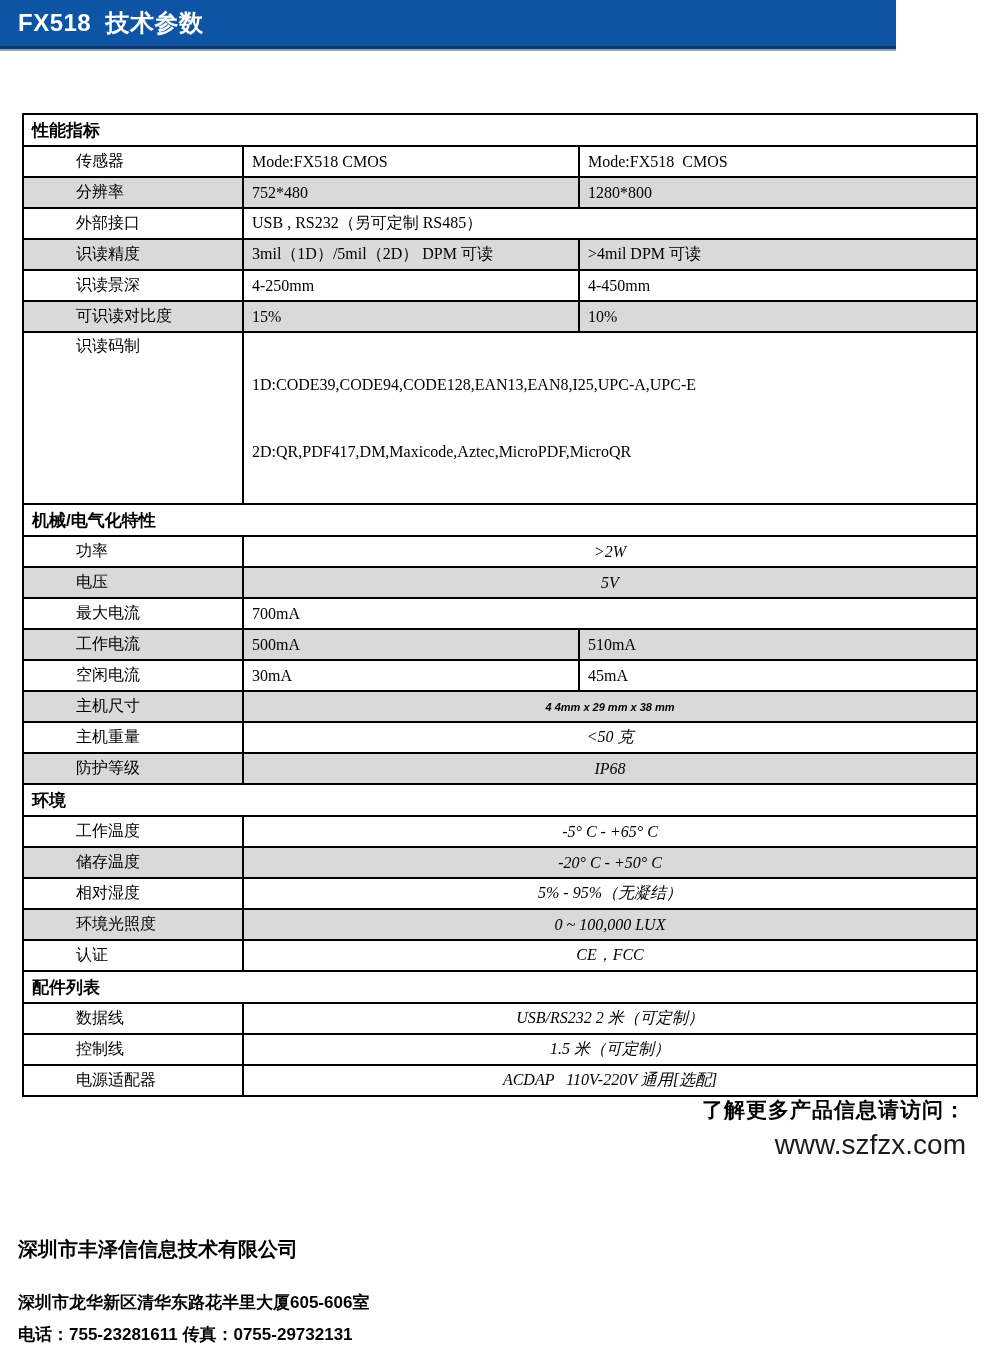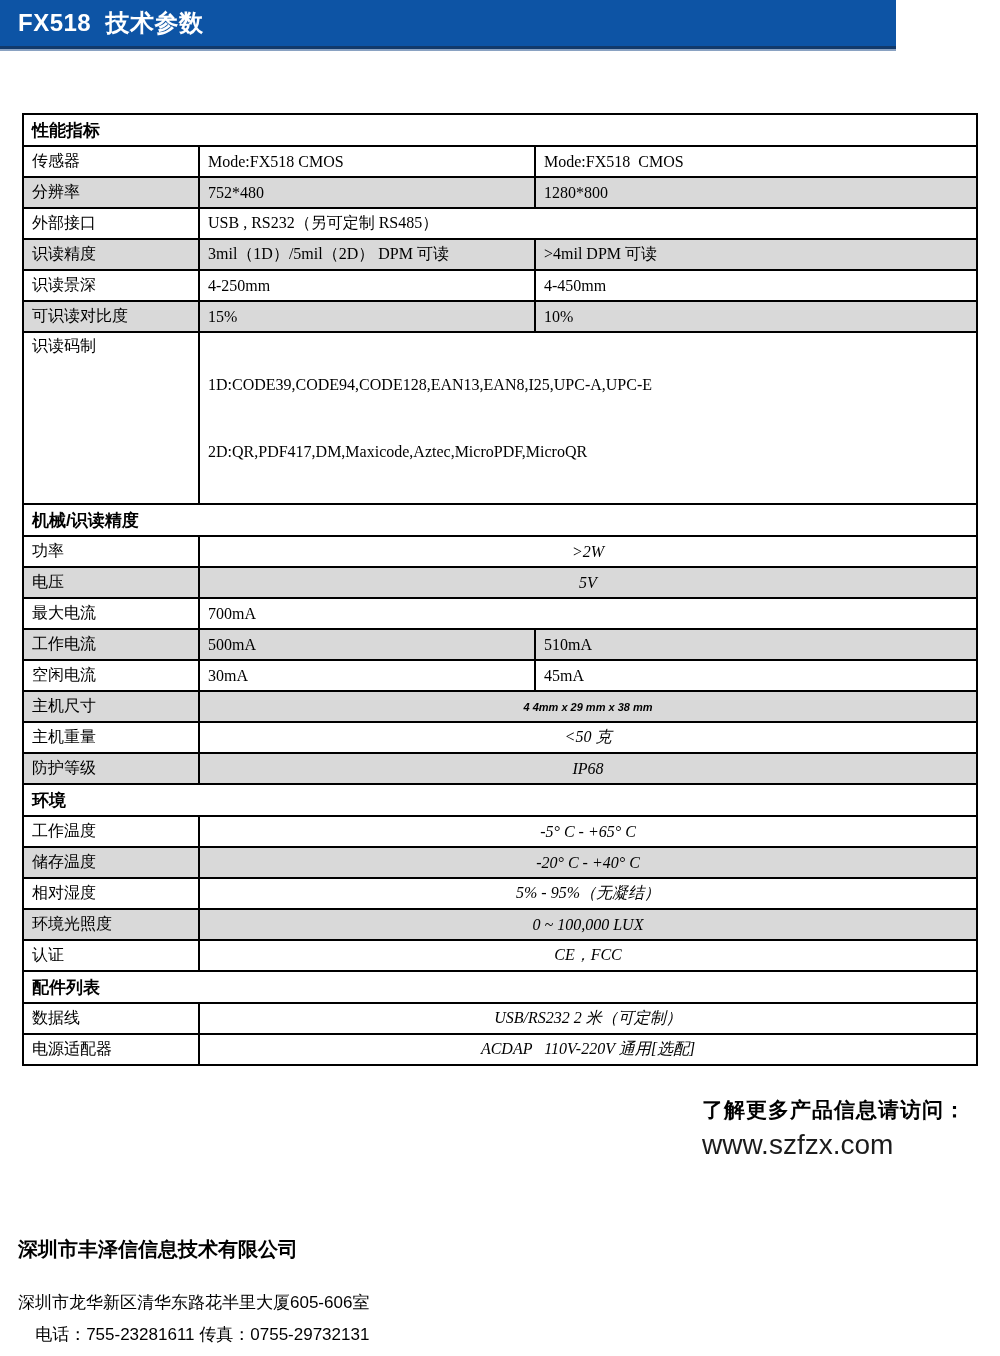--- a/index.html
+++ b/index.html
@@ -30,53 +30,53 @@
   .tsec {
     min-height: 30px; display: flex; align-items: center;
     padding: 4px 8px 3px;
     font-family: "Liberation Sans", "DejaVu Sans", sans-serif;
     font-weight: bold; font-size: 17px; background: #fff;
   }
   .trow { display: flex; min-height: 31px; background: #fff; }
   .trow.gray { background: #d9d9d9; }
   .lbl {
     width: 176px; flex: none; border-right: 2px solid #000;
-    padding: 2px 8px; display: flex; align-items: center;
+    padding: 2px 8px; display: flex; align-items: center; margin-left: 44px;
   }
   .v1 {
     width: 336px; flex: none; border-right: 2px solid #000;
     padding: 2px 8px; display: flex; align-items: center; white-space: pre-wrap;
   }
   .v2, .vspan {
     flex: 1; padding: 2px 8px; display: flex; align-items: center; white-space: pre-wrap;
   }
   .center { justify-content: center; font-style: italic; }
   .dims {
     font-family: "Liberation Sans", "DejaVu Sans", sans-serif;
     font-weight: 600; font-size: 11px;
   }
   .two-line .lbl { align-items: flex-start; padding-top: 3px; }
   .two-line .vspan { display: block; padding: 0 8px; }
   .two-line .line { min-height: 31px; display: flex; align-items: center; white-space: pre-wrap; }
 
   
-  .promo { position: absolute; right: 34px; top: 1096px; }
+  .promo { position: absolute; right: 34px; top: 1096px; text-align: right; }
   .promo-line1 { font-weight: bold; font-size: 21px; letter-spacing: 1px; }
   .promo-line2 {
     margin-top: 5px; color: #1c1c1c; font-size: 28px;
     font-family: Liberation Sans, sans-serif;
   }
 
   
   .company {
     position: absolute; left: 18px; top: 1236px;
     font-family: "Liberation Sans", "DejaVu Sans", sans-serif;
   }
   .company-name { font-size: 20px; font-weight: bold; margin-bottom: 28px; font-family: Liberation Mono, monospace; }
-  .company-line { font-size: 17px; font-weight: 400; margin-bottom: 9px; text-align: right; }
+  .company-line { font-size: 17px; font-weight: 700; margin-bottom: 9px; }
 </style>
 </head>
 <body>
 
 <div class="topbar">
   <div class="topbar-fill">
     <div class="topbar-title">FX518  技术参数</div>
   </div>
   <div class="topbar-edge"></div>
   <div class="topbar-edge2"></div>
@@ -122,21 +122,21 @@
   </div>
 
   <div class="trow two-line">
     <div class="lbl">识读码制</div>
     <div class="vspan">
       <div class="line">1D:CODE39,CODE94,CODE128,EAN13,EAN8,I25,UPC-A,UPC-E</div>
       <div class="line">2D:QR,PDF417,DM,Maxicode,Aztec,MicroPDF,MicroQR</div>
     </div>
   </div>
 
-  <div class="tsec">机械/识读精度</div>
+  <div class="tsec">机械/电气化特性</div>
 
   <div class="trow">
     <div class="lbl">功率</div>
     <div class="vspan center">&gt;2W</div>
   </div>
 
   <div class="trow gray">
     <div class="lbl">电压</div>
     <div class="vspan center">5V</div>
   </div>
@@ -175,21 +175,21 @@
 
   <div class="tsec">环境</div>
 
   <div class="trow">
     <div class="lbl">工作温度</div>
     <div class="vspan center">-5° C - +65° C</div>
   </div>
 
   <div class="trow gray">
     <div class="lbl">储存温度</div>
-    <div class="vspan center">-20° C - +40° C</div>
+    <div class="vspan center">-20° C - +50° C</div>
   </div>
 
   <div class="trow">
     <div class="lbl">相对湿度</div>
     <div class="vspan center">5% - 95%（无凝结）</div>
   </div>
 
   <div class="trow gray">
     <div class="lbl">环境光照度</div>
     <div class="vspan center">0 ~ 100,000 LUX</div>
@@ -200,20 +200,24 @@
     <div class="vspan center">CE，FCC</div>
   </div>
 
   <div class="tsec">配件列表</div>
 
   <div class="trow">
     <div class="lbl">数据线</div>
     <div class="vspan center">USB/RS232 2 米（可定制）</div>
   </div>
 
+  <div class="trow">
+    <div class="lbl">控制线</div>
+    <div class="vspan center">1.5 米（可定制）</div>
+  </div>
 
   <div class="trow">
     <div class="lbl">电源适配器</div>
     <div class="vspan center">ACDAP   110V-220V 通用[选配]</div>
   </div>
 
 </div>
 
 <div class="promo">
   <div class="promo-line1">了解更多产品信息请访问：</div>

